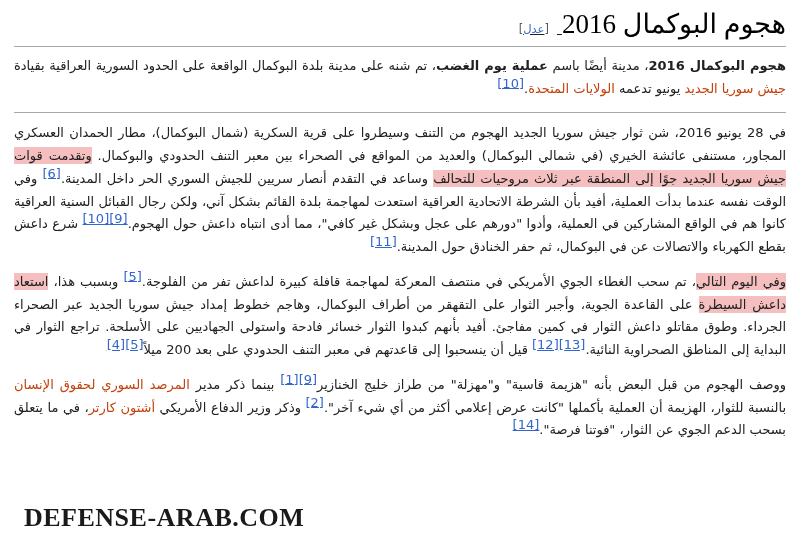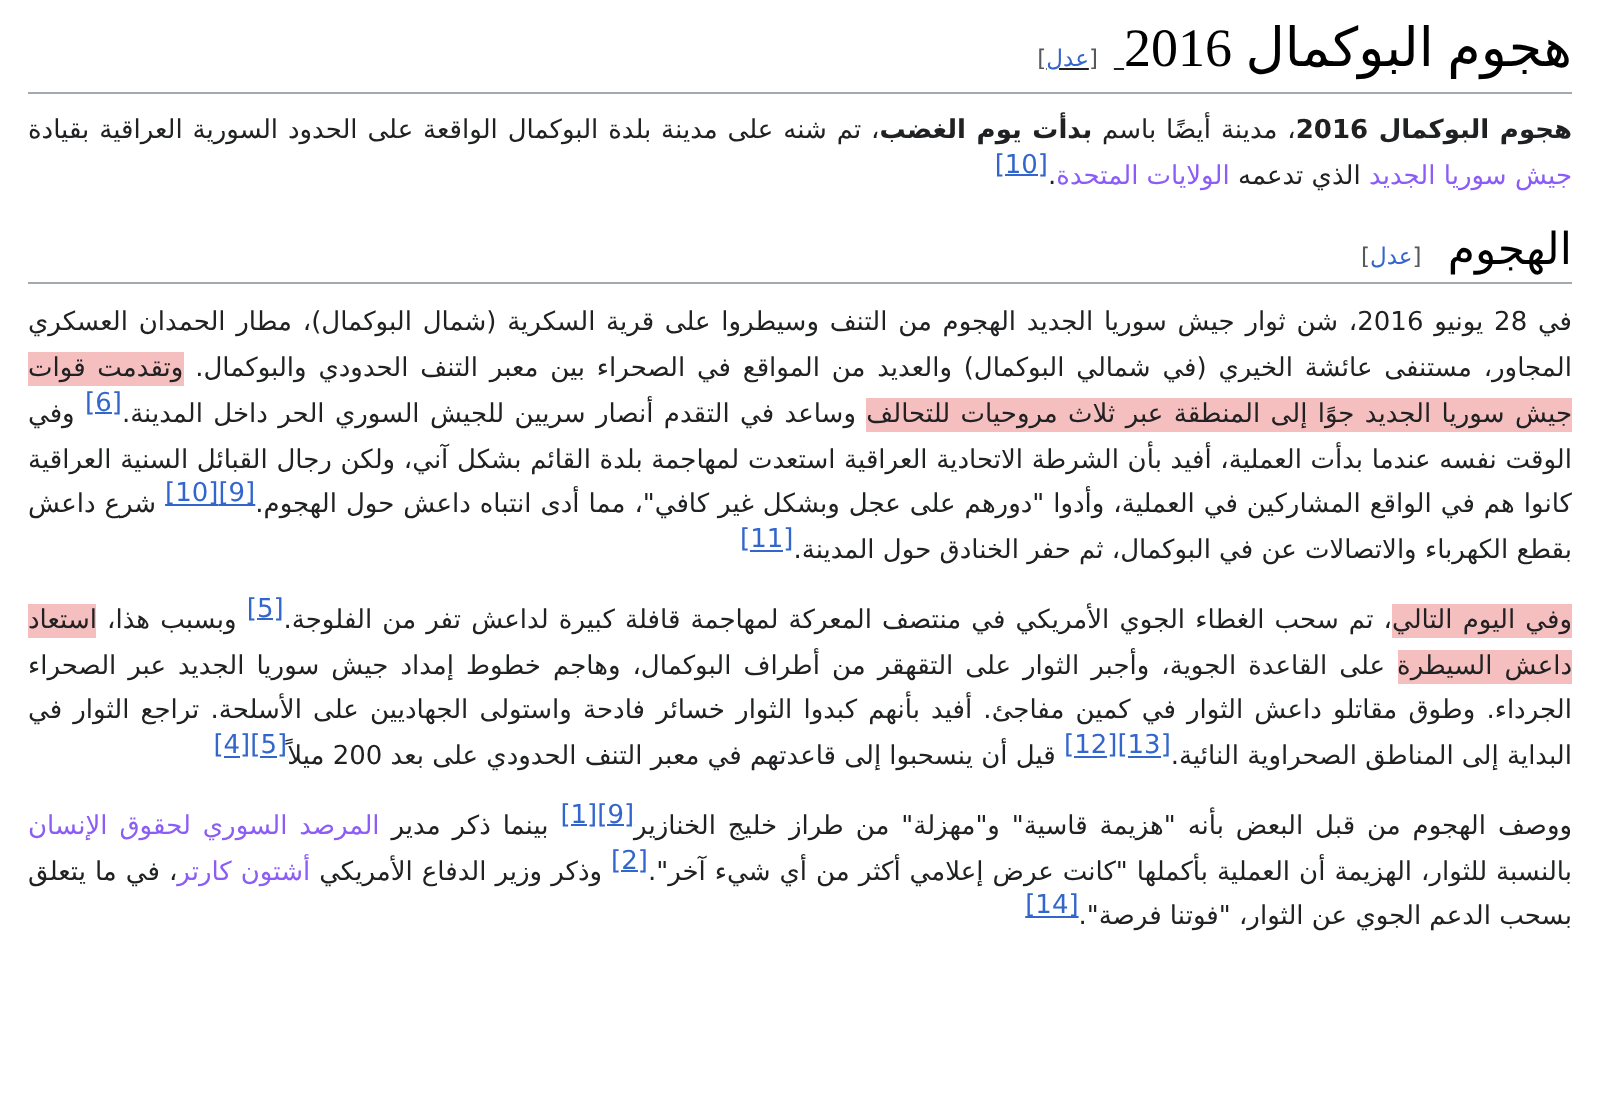--- a/index.html
+++ b/index.html
@@ -74,21 +74,21 @@
     color: #000;
   }
   .section-row {
     margin-top: 10px;
   }
   .section-rule {
     border: 0;
     border-top: 1px solid #a2a9b1;
     margin: 3px 0 9px 0;
   }
-  a.wlink { color: #8b5cf6; text-decoration: none; }
+  a.wlink { color: #c2410c; text-decoration: none; }
   .ref {
     color: #3366cc;
     font-size: 13px;
     vertical-align: super;
     line-height: 0;
     white-space: nowrap;
     direction: ltr;
     unicode-bidi: embed;
   }
   .hl {
@@ -141,37 +141,34 @@
 
 <div class="page">
 
   <div class="title-row">
     <h1 class="article-title">هجوم البوكمال 2016</h1>
     <span class="edit-link"><span class="br">[</span><span>عدل</span><span class="br">]</span></span>
   </div>
   <hr class="title-rule">
 
   <p class="body-text lead">
-    <b>هجوم البوكمال 2016</b><span>، مدينة أيضًا باسم </span><b>بدأت يوم الغضب</b><span>، تم شنه على مدينة بلدة البوكمال الواقعة على الحدود السورية العراقية بقيادة </span><a class="wlink" href="#">جيش سوريا الجديد</a><span> الذي تدعمه </span><a class="wlink" href="#">الولايات المتحدة</a><span>.</span><a class="ref" href="#">[10]</a>
+    <b>هجوم البوكمال 2016</b><span>، مدينة أيضًا باسم </span><b>عملية يوم الغضب</b><span>، تم شنه على مدينة بلدة البوكمال الواقعة على الحدود السورية العراقية بقيادة </span><a class="wlink" href="#">جيش سوريا الجديد</a><span> يونيو تدعمه </span><a class="wlink" href="#">الولايات المتحدة</a><span>.</span><a class="ref" href="#">[10]</a>
   </p>
 
-  <div class="section-row">
-    <h2 class="section-heading">الهجوم</h2>
-    <span class="edit-link"><span class="br">[</span><span>عدل</span><span class="br">]</span></span>
-  </div>
   <hr class="section-rule">
 
   <p class="body-text">
     <span>في 28 يونيو 2016، شن ثوار جيش سوريا الجديد الهجوم من التنف وسيطروا على قرية السكرية (شمال البوكمال)، مطار الحمدان العسكري المجاور، مستنفى عائشة الخيري (في شمالي البوكمال) والعديد من المواقع في الصحراء بين معبر التنف الحدودي والبوكمال. </span><span class="hl">وتقدمت قوات جيش سوريا الجديد جوًا إلى المنطقة عبر ثلاث مروحيات للتحالف</span><span> وساعد في التقدم أنصار سريين للجيش السوري الحر داخل المدينة.</span><a class="ref" href="#">[6]</a><span> وفي الوقت نفسه عندما بدأت العملية، أفيد بأن الشرطة الاتحادية العراقية استعدت لمهاجمة بلدة القائم بشكل آني، ولكن رجال القبائل السنية العراقية كانوا هم في الواقع المشاركين في العملية، وأدوا "دورهم على عجل وبشكل غير كافي"، مما أدى انتباه داعش حول الهجوم.</span><a class="ref" href="#">[10]</a><a class="ref" href="#">[9]</a><span> شرع داعش بقطع الكهرباء والاتصالات عن في البوكمال، ثم حفر الخنادق حول المدينة.</span><a class="ref" href="#">[11]</a>
   </p>
 
   <p class="body-text">
     <span class="hl">وفي اليوم التالي</span><span>، تم سحب الغطاء الجوي الأمريكي في منتصف المعركة لمهاجمة قافلة كبيرة لداعش تفر من الفلوجة.</span><a class="ref" href="#">[5]</a><span> وبسبب هذا، </span><span class="hl">استعاد داعش السيطرة</span><span> على القاعدة الجوية، وأجبر الثوار على التقهقر من أطراف البوكمال، وهاجم خطوط إمداد جيش سوريا الجديد عبر الصحراء الجرداء. وطوق مقاتلو داعش الثوار في كمين مفاجئ. أفيد بأنهم كبدوا الثوار خسائر فادحة واستولى الجهاديين على الأسلحة. تراجع الثوار في البداية إلى المناطق الصحراوية النائية.</span><a class="ref" href="#">[12]</a><a class="ref" href="#">[13]</a><span> قيل أن ينسحبوا إلى قاعدتهم في معبر التنف الحدودي على بعد 200 ميلاً</span><a class="ref" href="#">[4]</a><a class="ref" href="#">[5]</a>
   </p>
 
   <p class="body-text">
     <span>ووصف الهجوم من قبل البعض بأنه "هزيمة قاسية" و"مهزلة" من طراز خليج الخنازير</span><a class="ref" href="#">[1]</a><a class="ref" href="#">[9]</a><span> بينما ذكر مدير </span><a class="wlink" href="#">المرصد السوري لحقوق الإنسان</a><span> بالنسبة للثوار، الهزيمة أن العملية بأكملها "كانت عرض إعلامي أكثر من أي شيء آخر".</span><a class="ref" href="#">[2]</a><span> وذكر وزير الدفاع الأمريكي </span><a class="wlink" href="#">أشتون كارتر</a><span>، في ما يتعلق بسحب الدعم الجوي عن الثوار، "فوتنا فرصة".</span><a class="ref" href="#">[14]</a>
   </p>
 
   <div class="footer">
+    <div class="footer-brand">DEFENSE-ARAB.COM</div>
   </div>
 
 </div>
 
 </body></html>

